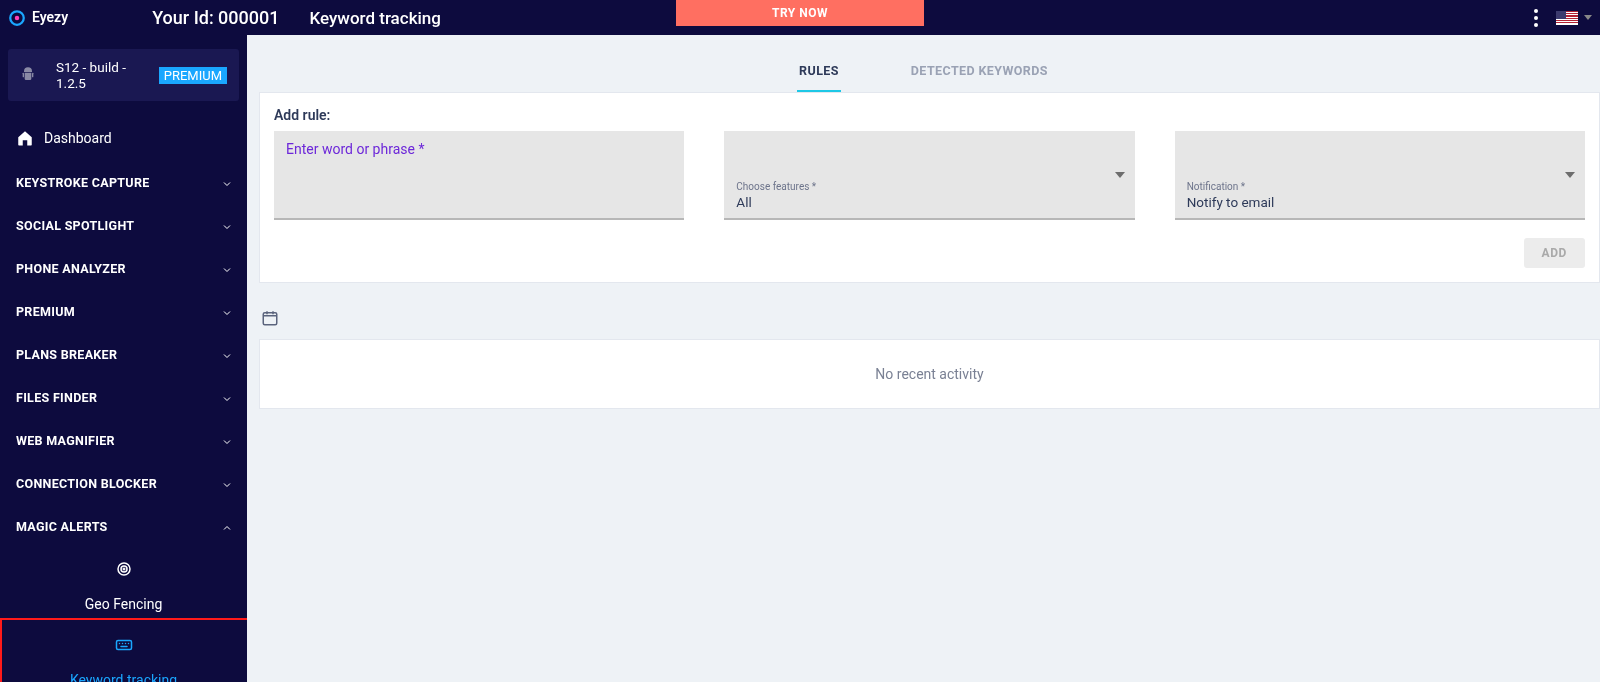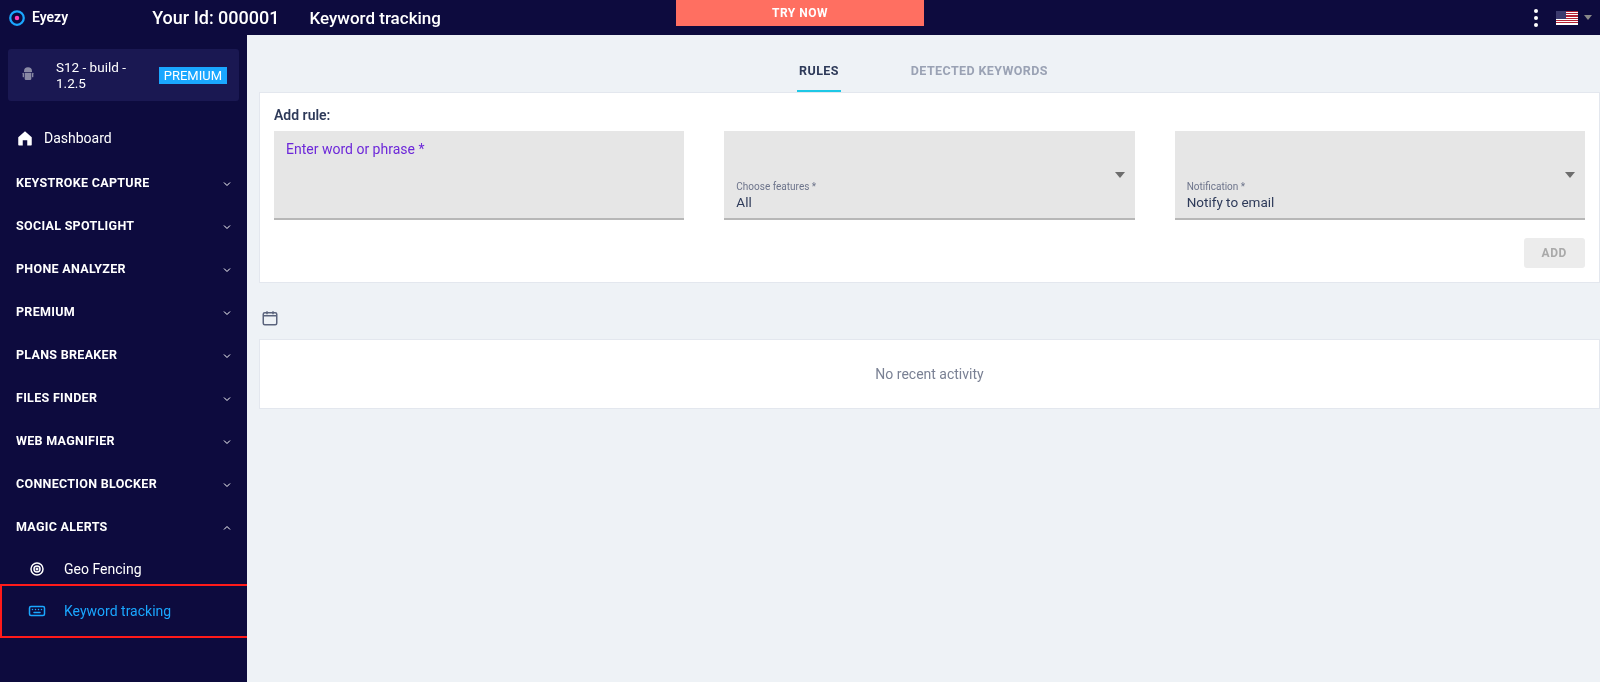--- a/index.html
+++ b/index.html
@@ -95,24 +95,25 @@
     font-size: 12.5px;
     font-weight: 700;
     letter-spacing: .3px;
     cursor: pointer;
   }
   .nav-group .chev { width: 10px; height: 10px; }
   .chev svg { width: 12px; height: 12px; fill: #fff; stroke: #fff; }
 
   .sub-item {
     display: flex; align-items: center; gap: 18px;
-    padding: 12px 28px;
+    padding: 12px 0;
     font-size: 14px;
     cursor: pointer;
     position: relative;
+    flex-direction: column;
   }
   .sub-item svg { width: 18px; height: 18px; }
   .sub-item.active { color: #1aa7ff; }
   .sub-item.active svg { fill: #1aa7ff; stroke: #1aa7ff; }
   .sub-item:not(.active) svg { fill: #fff; stroke: #fff; }
   .highlight-box {
     position: absolute;
     border: 2px solid #ff1a1a;
     left: 0; right: -20px; top: -6px; bottom: -6px;
     pointer-events: none;

